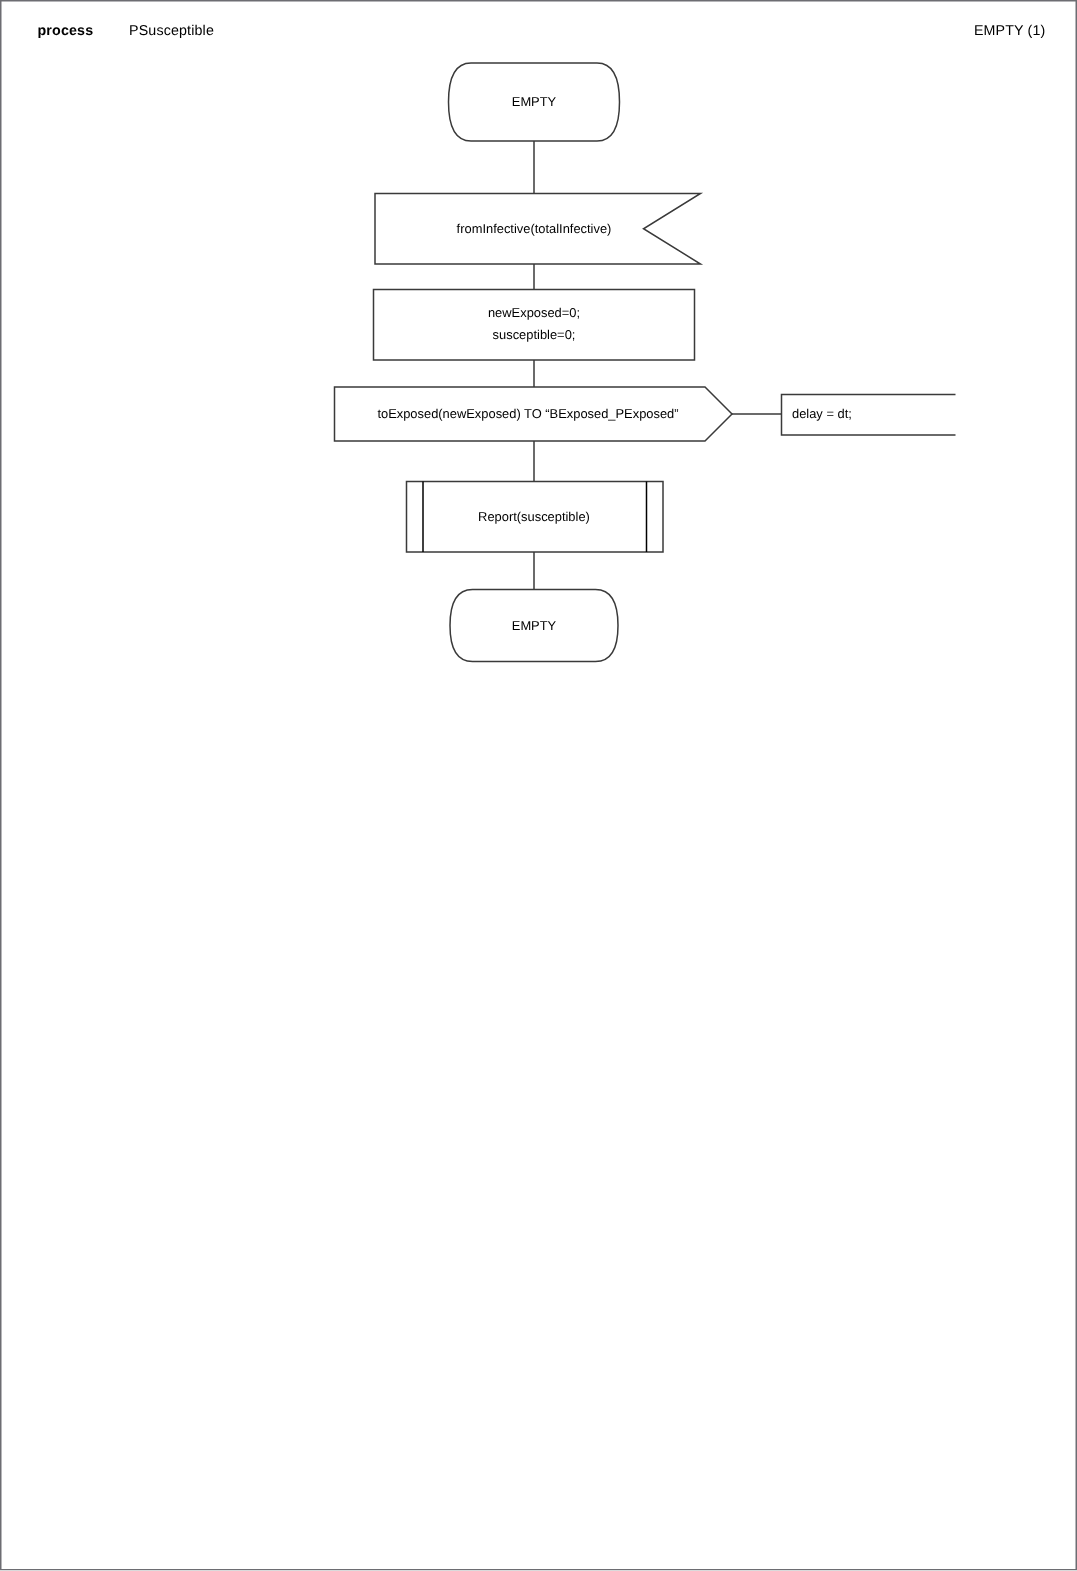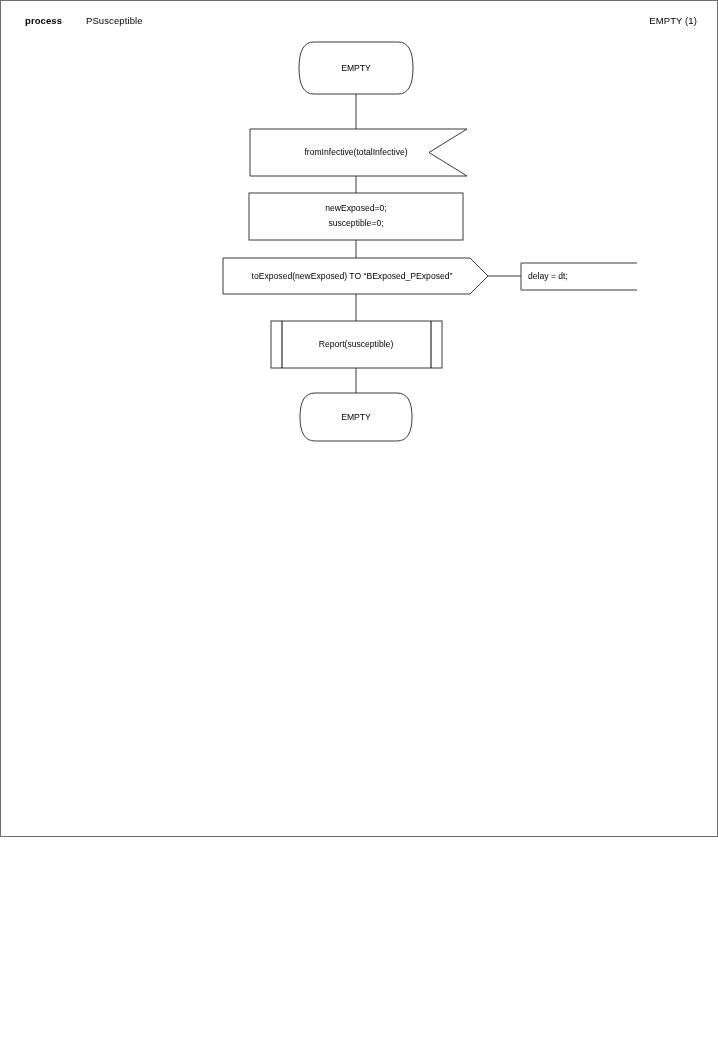--- a/index.html
+++ b/index.html
@@ -7,21 +7,21 @@
     margin: 0;
     padding: 0;
     background: #ffffff;
   }
   body {
     font-family: "Liberation Sans", sans-serif;
   }
   #page {
     position: relative;
     width: 718px;
-    height: 837px;
+    height: 1047px;
     background: #ffffff;
     box-sizing: border-box;
     border: 1px solid #6d6d72;
     overflow: hidden;
   }
 
   
   .hdr {
     position: absolute;
     top: 14px;

